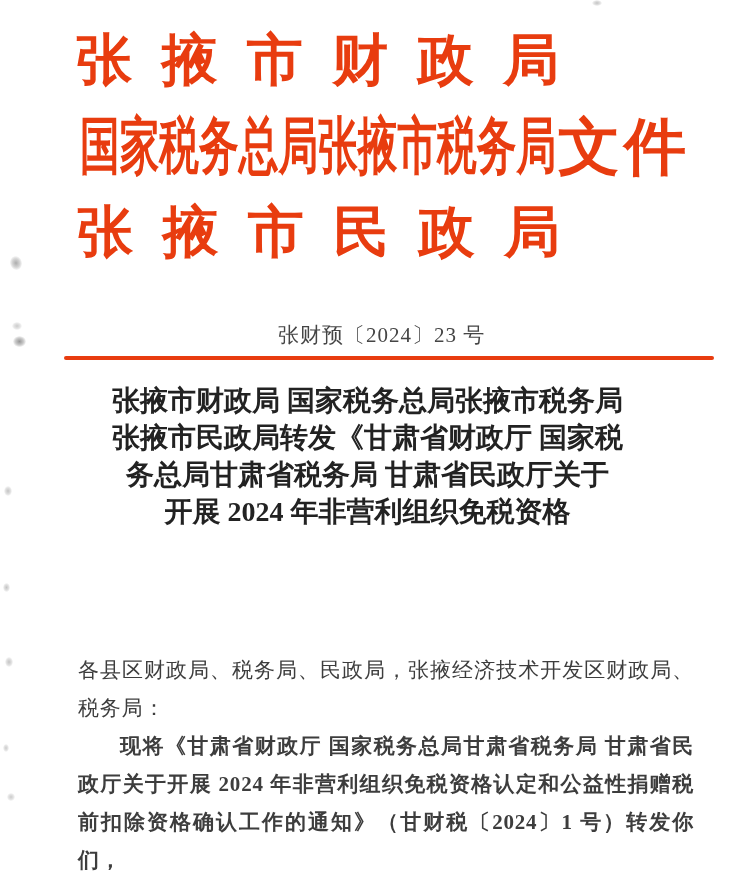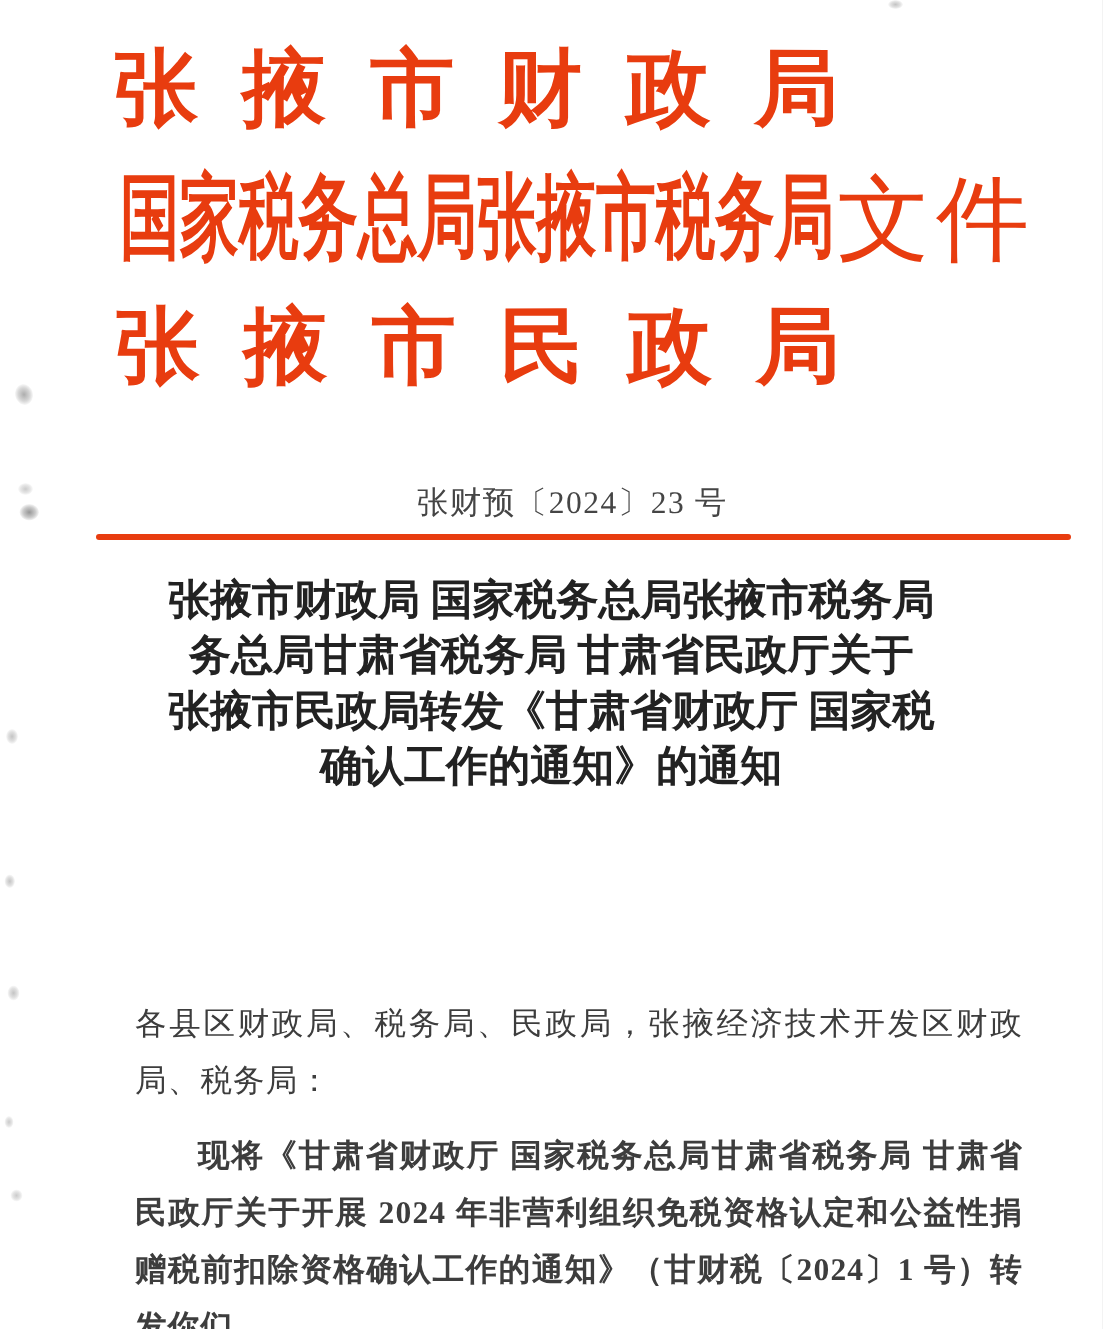--- a/index.html
+++ b/index.html
@@ -35,21 +35,21 @@
     line-height: 76px;
     transform: scaleX(0.64);
     transform-origin: left center;
   }
   .hl2b {
     position: absolute;
     left: 478px;
     top: 2px;
     font-size: 62px;
     line-height: 74px;
-    font-weight: 400;
+    font-weight: 700;
     letter-spacing: 4px;
     font-family: "Liberation Sans", "DejaVu Sans", sans-serif;
   }
 
   
   .doc-number {
     position: absolute;
     left: 0; right: 0;
     top: 321px;
     text-align: center;
@@ -86,21 +86,21 @@
     position: absolute;
     left: 78px;
     width: 616px;
     top: 651px;
     font-size: 21px;
     line-height: 38px;
     letter-spacing: 0.8px;
     color: #3d3d3d;
     text-align: justify;
   }
-  .body-block p { margin: 12px; }
+  .body-block p { margin: 0; }
   .indent { text-indent: 2em; font-weight: bold; }
 
   
   .artifact {
     position: absolute;
     background: radial-gradient(ellipse at center, #6a6a6a 0%, rgba(120,120,120,0.55) 45%, rgba(160,160,160,0) 75%);
     opacity: 0.55;
     border-radius: 50%;
   }
   .a1 { left: 10px;  top: 256px; width: 12px; height: 14px; transform: rotate(-15deg); }
@@ -140,23 +140,23 @@
       <span>政</span>
       <span>局</span>
     </div>
 
   <div class="doc-number">张财预〔2024〕23 号</div>
 
   <div class="red-rule"></div>
 
   <div class="title-block">
     <div class="title-line">张掖市财政局 国家税务总局张掖市税务局</div>
+    <div class="title-line">张掖市民政局转发《甘肃省财政厅 国家税</div>
     <div class="title-line">务总局甘肃省税务局 甘肃省民政厅关于</div>
-    <div class="title-line">张掖市民政局转发《甘肃省财政厅 国家税</div>
-    <div class="title-line">确认工作的通知》的通知</div>
+    <div class="title-line">开展 2024 年非营利组织免税资格</div>
   </div>
 
   <div class="body-block">
     <p>各县区财政局、税务局、民政局，张掖经济技术开发区财政局、税务局：</p>
     <p class="indent">现将《甘肃省财政厅 国家税务总局甘肃省税务局 甘肃省民政厅关于开展 2024 年非营利组织免税资格认定和公益性捐赠税前扣除资格确认工作的通知》（甘财税〔2024〕1 号）转发你们，</p>
   </div>
 
   <div class="artifact a1"></div>
   <div class="artifact a2"></div>
   <div class="artifact a3"></div>

